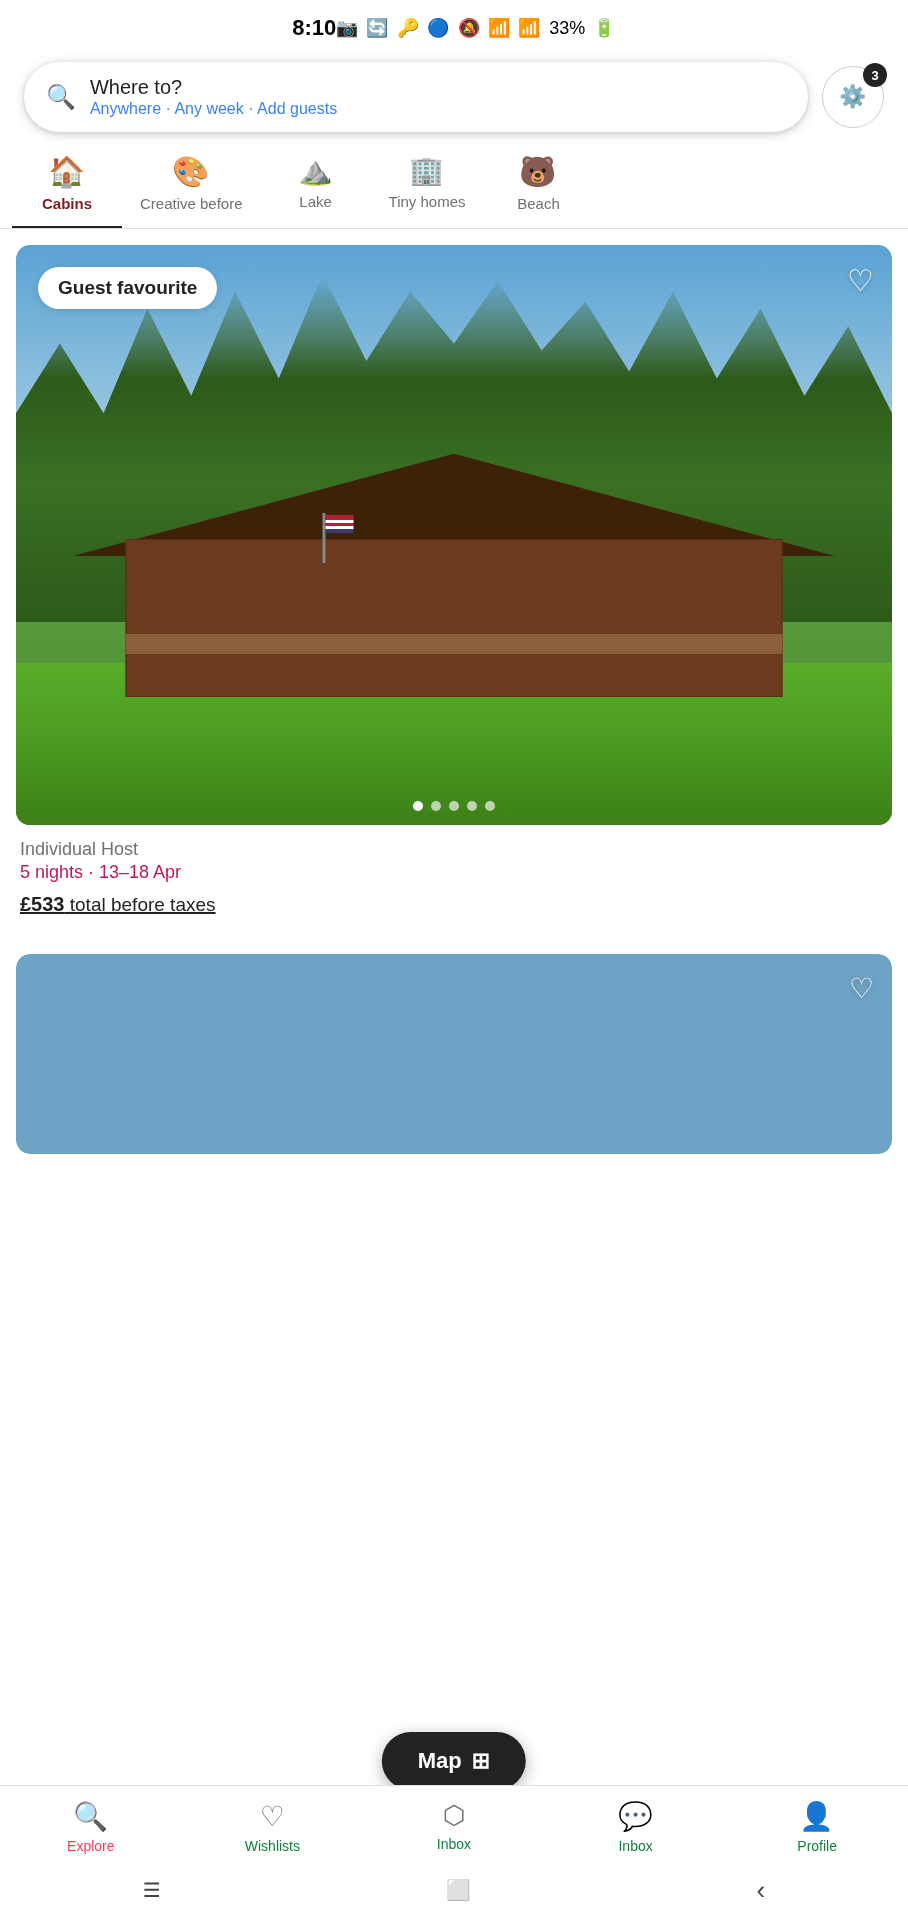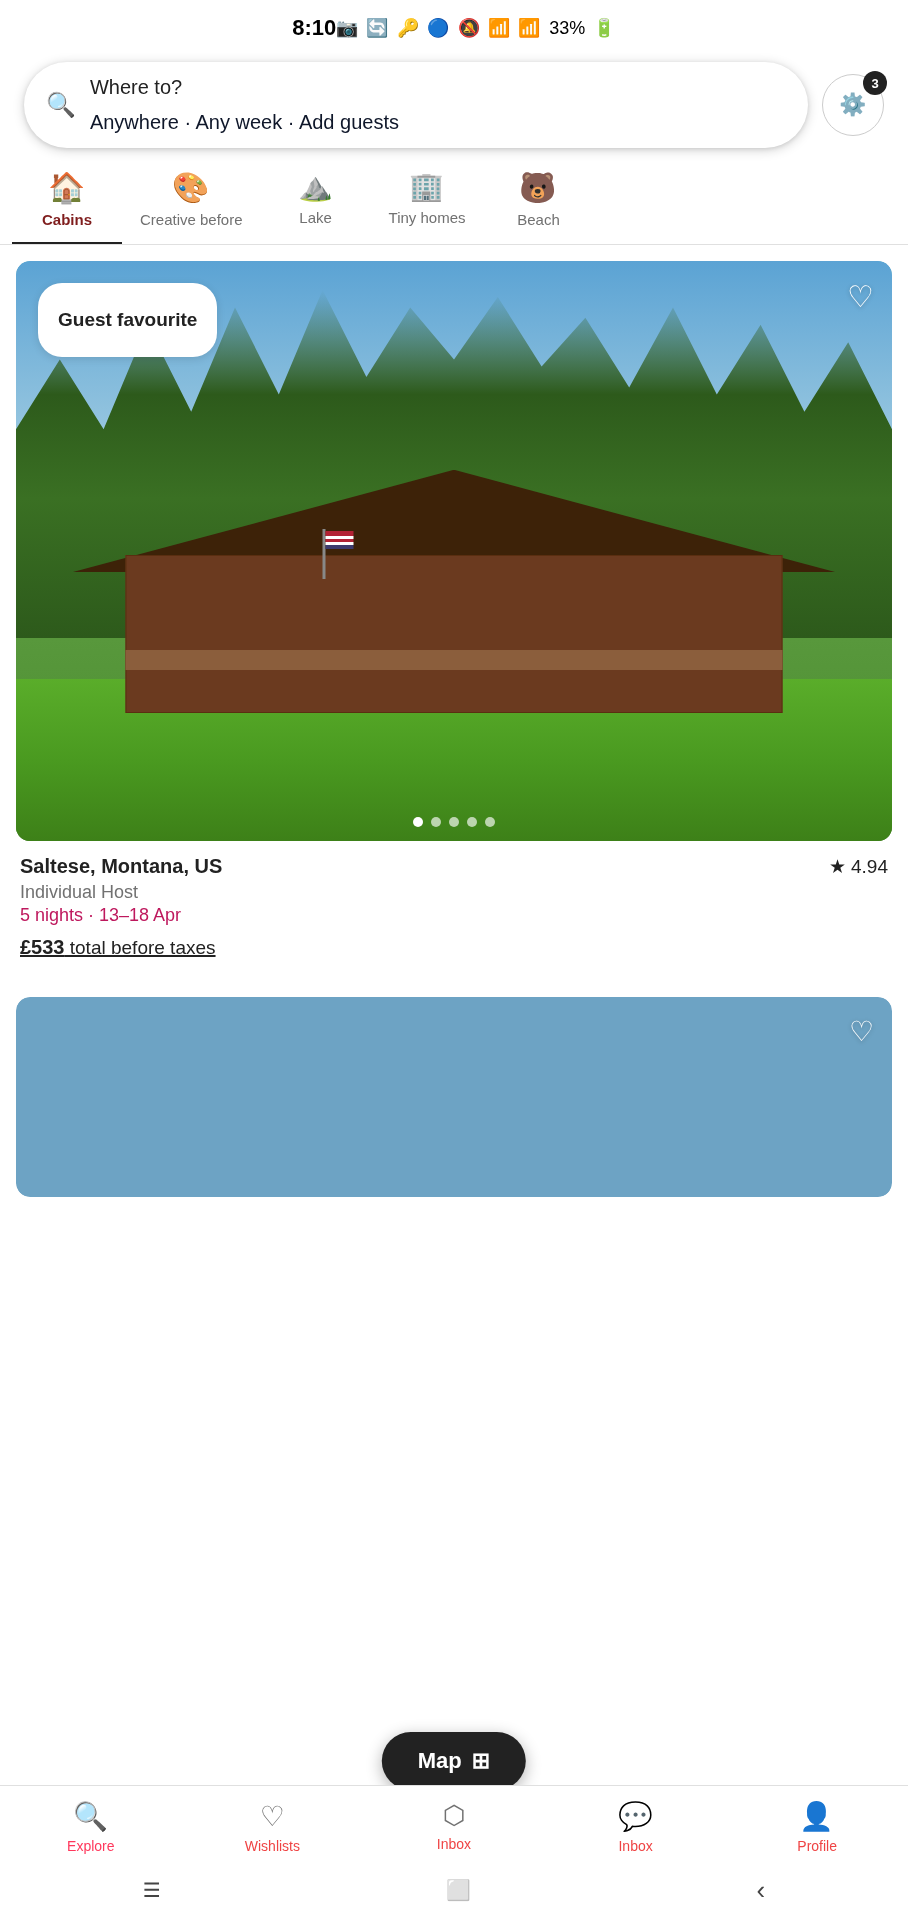--- a/index.html
+++ b/index.html
@@ -61,23 +61,23 @@
     .search-text-wrap {
       display: flex;
       flex-direction: column;
     }
     .search-main-text {
       font-size: 20px;
       font-weight: 400;
       color: #222;
     }
     .search-sub-text {
-      font-size: 20px;
-      color: #0f172a;
-      margin-top: 12px;
+      font-size: 16px;
+      color: #3b82f6;
+      margin-top: 1px;
     }
     .filter-btn {
       width: 62px;
       height: 62px;
       border-radius: 50%;
       border: 1.5px solid #ccc;
       background: #fff;
       display: flex;
       align-items: center;
       justify-content: center;
@@ -241,21 +241,21 @@
       width: 28px; height: 18px;
       background: linear-gradient(180deg, #b22234 0%, #b22234 30%, #fff 30%, #fff 46%, #b22234 46%, #b22234 62%, #fff 62%, #fff 78%, #3c3b6e 78%);
     }
 
     .guest-favourite-badge {
       position: absolute;
       top: 22px;
       left: 22px;
       background: #fff;
       border-radius: 24px;
-      padding: 26px 20px;
+      padding: 10px 20px;
       font-size: 19px;
       font-weight: 700;
       color: #222;
       box-shadow: 0 2px 8px rgba(0,0,0,0.12);
     }
     .wishlist-btn {
       position: absolute;
       top: 18px;
       right: 18px;
       background: transparent;
@@ -389,21 +389,21 @@
     }
     .nav-icon {
       font-size: 28px;
       color: #717171;
     }
     .nav-item.active .nav-icon {
       color: #ff385c;
     }
     .nav-label {
       font-size: 14px;
-      color: #ef4444;
+      color: #15803d;
       font-weight: 500;
     }
     .nav-item.active .nav-label {
       color: #ff385c;
     }
 
     
     .android-nav {
       position: fixed;
       bottom: 0;
@@ -507,27 +507,20 @@
       <div class="image-dots">
         <div class="dot active"></div>
         <div class="dot"></div>
         <div class="dot"></div>
         <div class="dot"></div>
         <div class="dot"></div>
       </div>
     </div>
 
     <div class="listing-info">
-      <div class="listing-title-row">
-        <span class="listing-location">Saltese, Montana, US</span>
-        <span class="listing-rating">
-          <span>★</span>
-          <span>4.94</span>
-        </span>
-      </div>
       <div class="listing-host">Individual Host</div>
       <div class="listing-dates">5 nights · 13–18 Apr</div>
       <div class="listing-price">
         <span><span style="text-decoration:underline;">£533</span><span class="price-suffix"> total before taxes</span></span>
       </div>
     </div>
   </div>
 
   <div class="listing-card">
     <div class="listing-card-partial">

